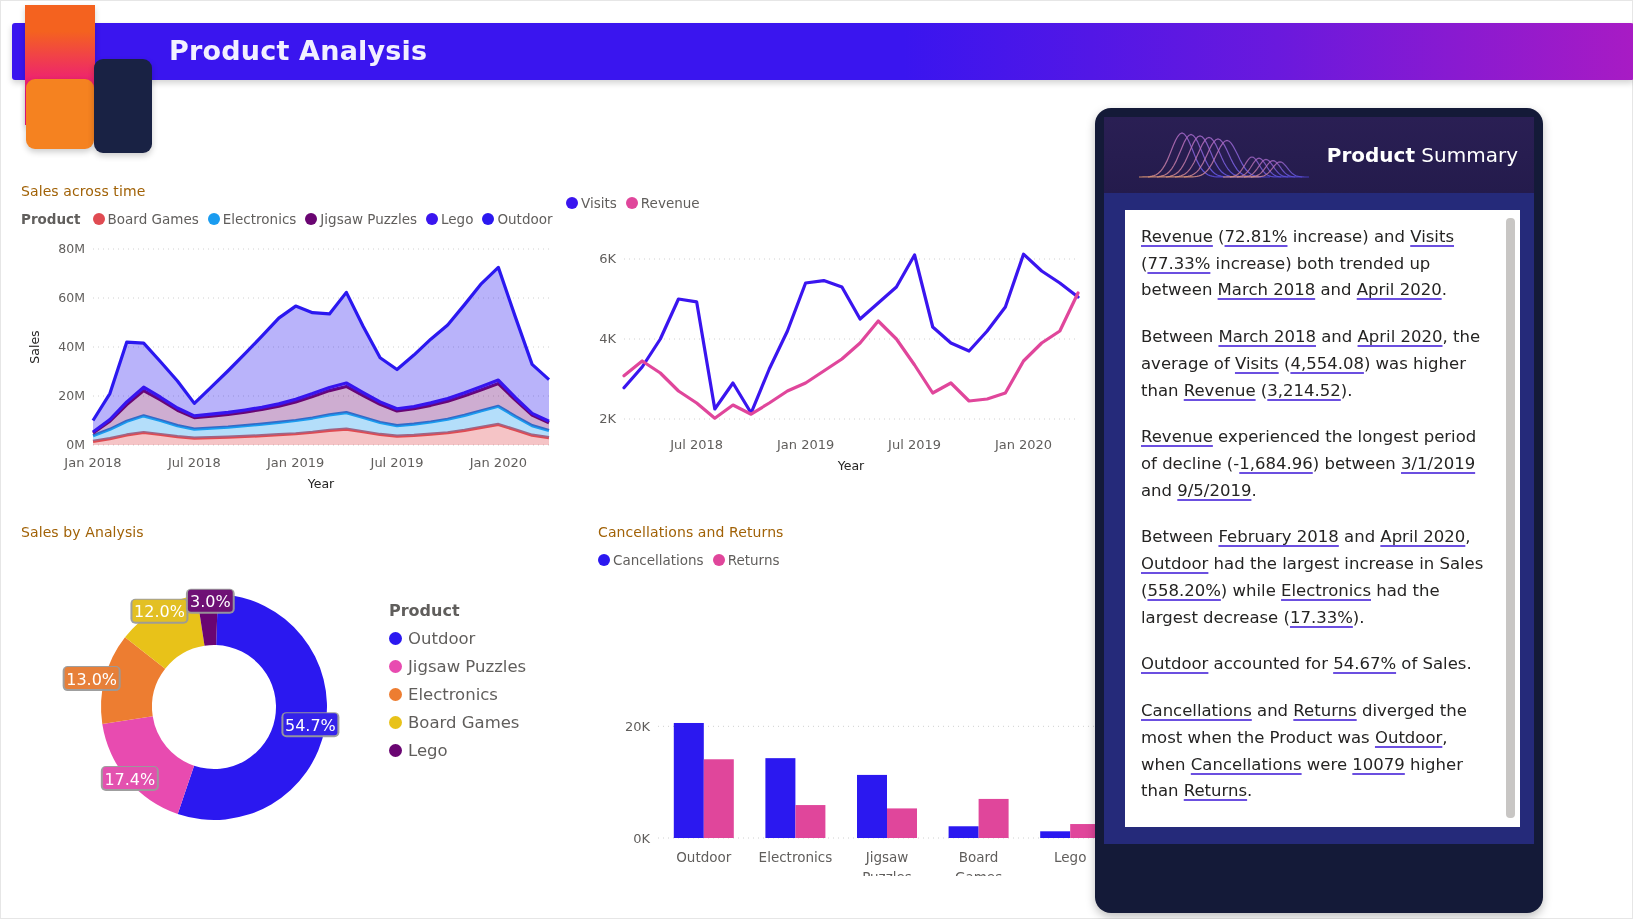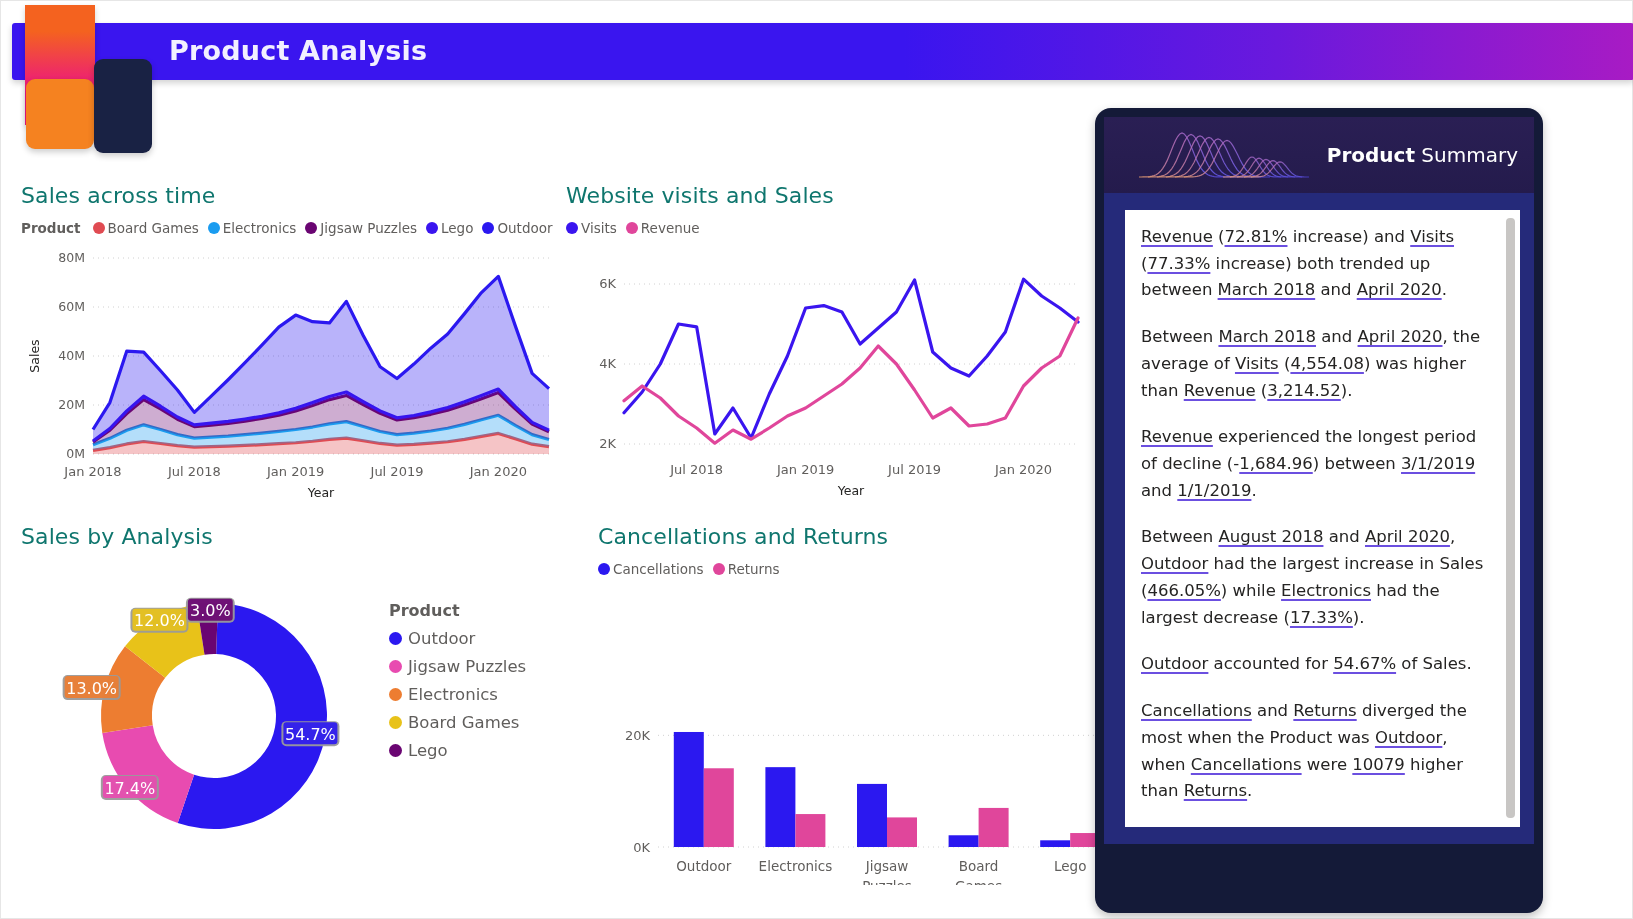--- a/index.html
+++ b/index.html
@@ -52,23 +52,23 @@
     position: absolute; left: 93px; top: 58px;
     width: 58px; height: 94px;
     background: #192244;
     border-radius: 9px;
     box-shadow: 0 3px 6px rgba(0,0,0,0.2);
   }
 
   
   .viz { position: absolute; }
   .viz-title {
-    font-size: 22px;
+    font-size: 14px;
     font-weight: 400;
-    color: #0f766e;
+    color: #a16207;
     letter-spacing: 0.1px;
   }
   .legend { display: flex; align-items: center; gap: 9px; margin-top: 12px; flex-wrap: nowrap; }
   .legend-title { font-size: 13.5px; font-weight: 700; color: #605e5c; margin-right: 3px; }
   .legend-item { display: flex; align-items: center; gap: 3px; }
   .legend-dot { width: 12px; height: 12px; border-radius: 50%; display: inline-block; }
   .legend-label { font-size: 13.5px; color: #605e5c; white-space: nowrap; }
 
   
   .donut-legend { position: absolute; left: 388px; top: 600px; }
@@ -188,21 +188,20 @@
         <text x="173.33333333333331" y="234" fill="#605e5c" font-size="13" font-family="&quot;DejaVu Sans&quot;,&quot;Liberation Sans&quot;,sans-serif" text-anchor="middle">Jul 2018</text>
         <text x="274.66666666666663" y="234" fill="#605e5c" font-size="13" font-family="&quot;DejaVu Sans&quot;,&quot;Liberation Sans&quot;,sans-serif" text-anchor="middle">Jan 2019</text>
         <text x="376" y="234" fill="#605e5c" font-size="13" font-family="&quot;DejaVu Sans&quot;,&quot;Liberation Sans&quot;,sans-serif" text-anchor="middle">Jul 2019</text>
         <text x="477.3333333333333" y="234" fill="#605e5c" font-size="13" font-family="&quot;DejaVu Sans&quot;,&quot;Liberation Sans&quot;,sans-serif" text-anchor="middle">Jan 2020</text>
         <text x="300" y="255" fill="#252423" font-size="12.5" font-family="&quot;DejaVu Sans&quot;,&quot;Liberation Sans&quot;,sans-serif" text-anchor="middle">Year</text>
         <text x="0" y="0" fill="#252423" font-size="12.5" font-family="&quot;DejaVu Sans&quot;,&quot;Liberation Sans&quot;,sans-serif" text-anchor="middle" transform="translate(18,114) rotate(-90)">Sales</text>
       </svg>
   </div>
 
   <div class="viz" style="left:565px; top:182px; width:525px; height:330px;">
-    <div class="viz-title">Website visits and Sales</div>
     <div class="legend">
       <span class="legend-item">
         <span class="legend-dot" style="background:#3A15EF"></span>
         <span class="legend-label">Visits</span>
       </span>
       <span class="legend-item">
         <span class="legend-dot" style="background:#E0469B"></span>
         <span class="legend-label">Revenue</span>
       </span>
     </div>
@@ -341,24 +340,24 @@
     </div>
     <div class="summary-body">
       <div class="summary-text">
         <p>
           <span class="u">Revenue</span> (<span class="u">72.81%</span> increase) and <span class="u">Visits</span> (<span class="u">77.33%</span> increase) both trended up between <span class="u">March 2018</span> and <span class="u">April 2020</span>.
         </p>
         <p>
           Between <span class="u">March 2018</span> and <span class="u">April 2020</span>, the average of <span class="u">Visits</span> (<span class="u">4,554.08</span>) was higher than <span class="u">Revenue</span> (<span class="u">3,214.52</span>).
         </p>
         <p>
-          <span class="u">Revenue</span> experienced the longest period of decline (-<span class="u">1,684.96</span>) between <span class="u">3/1/2019</span> and <span class="u">1/1/2019</span>.
-        </p>
-        <p>
-          Between <span class="u">August 2018</span> and <span class="u">April 2020</span>, <span class="u">Outdoor</span> had the largest increase in Sales (<span class="u">466.05%</span>) while <span class="u">Electronics</span> had the largest decrease (<span class="u">17.33%</span>).
+          <span class="u">Revenue</span> experienced the longest period of decline (-<span class="u">1,684.96</span>) between <span class="u">3/1/2019</span> and <span class="u">9/5/2019</span>.
+        </p>
+        <p>
+          Between <span class="u">February 2018</span> and <span class="u">April 2020</span>, <span class="u">Outdoor</span> had the largest increase in Sales (<span class="u">558.20%</span>) while <span class="u">Electronics</span> had the largest decrease (<span class="u">17.33%</span>).
         </p>
         <p>
           <span class="u">Outdoor</span> accounted for <span class="u">54.67%</span> of Sales.
         </p>
         <p>
           <span class="u">Cancellations</span> and <span class="u">Returns</span> diverged the most when the Product was <span class="u">Outdoor</span>, when <span class="u">Cancellations</span> were <span class="u">10079</span> higher than <span class="u">Returns</span>.
         </p>
         <div class="scrollbar"></div>
       </div>
     </div>

